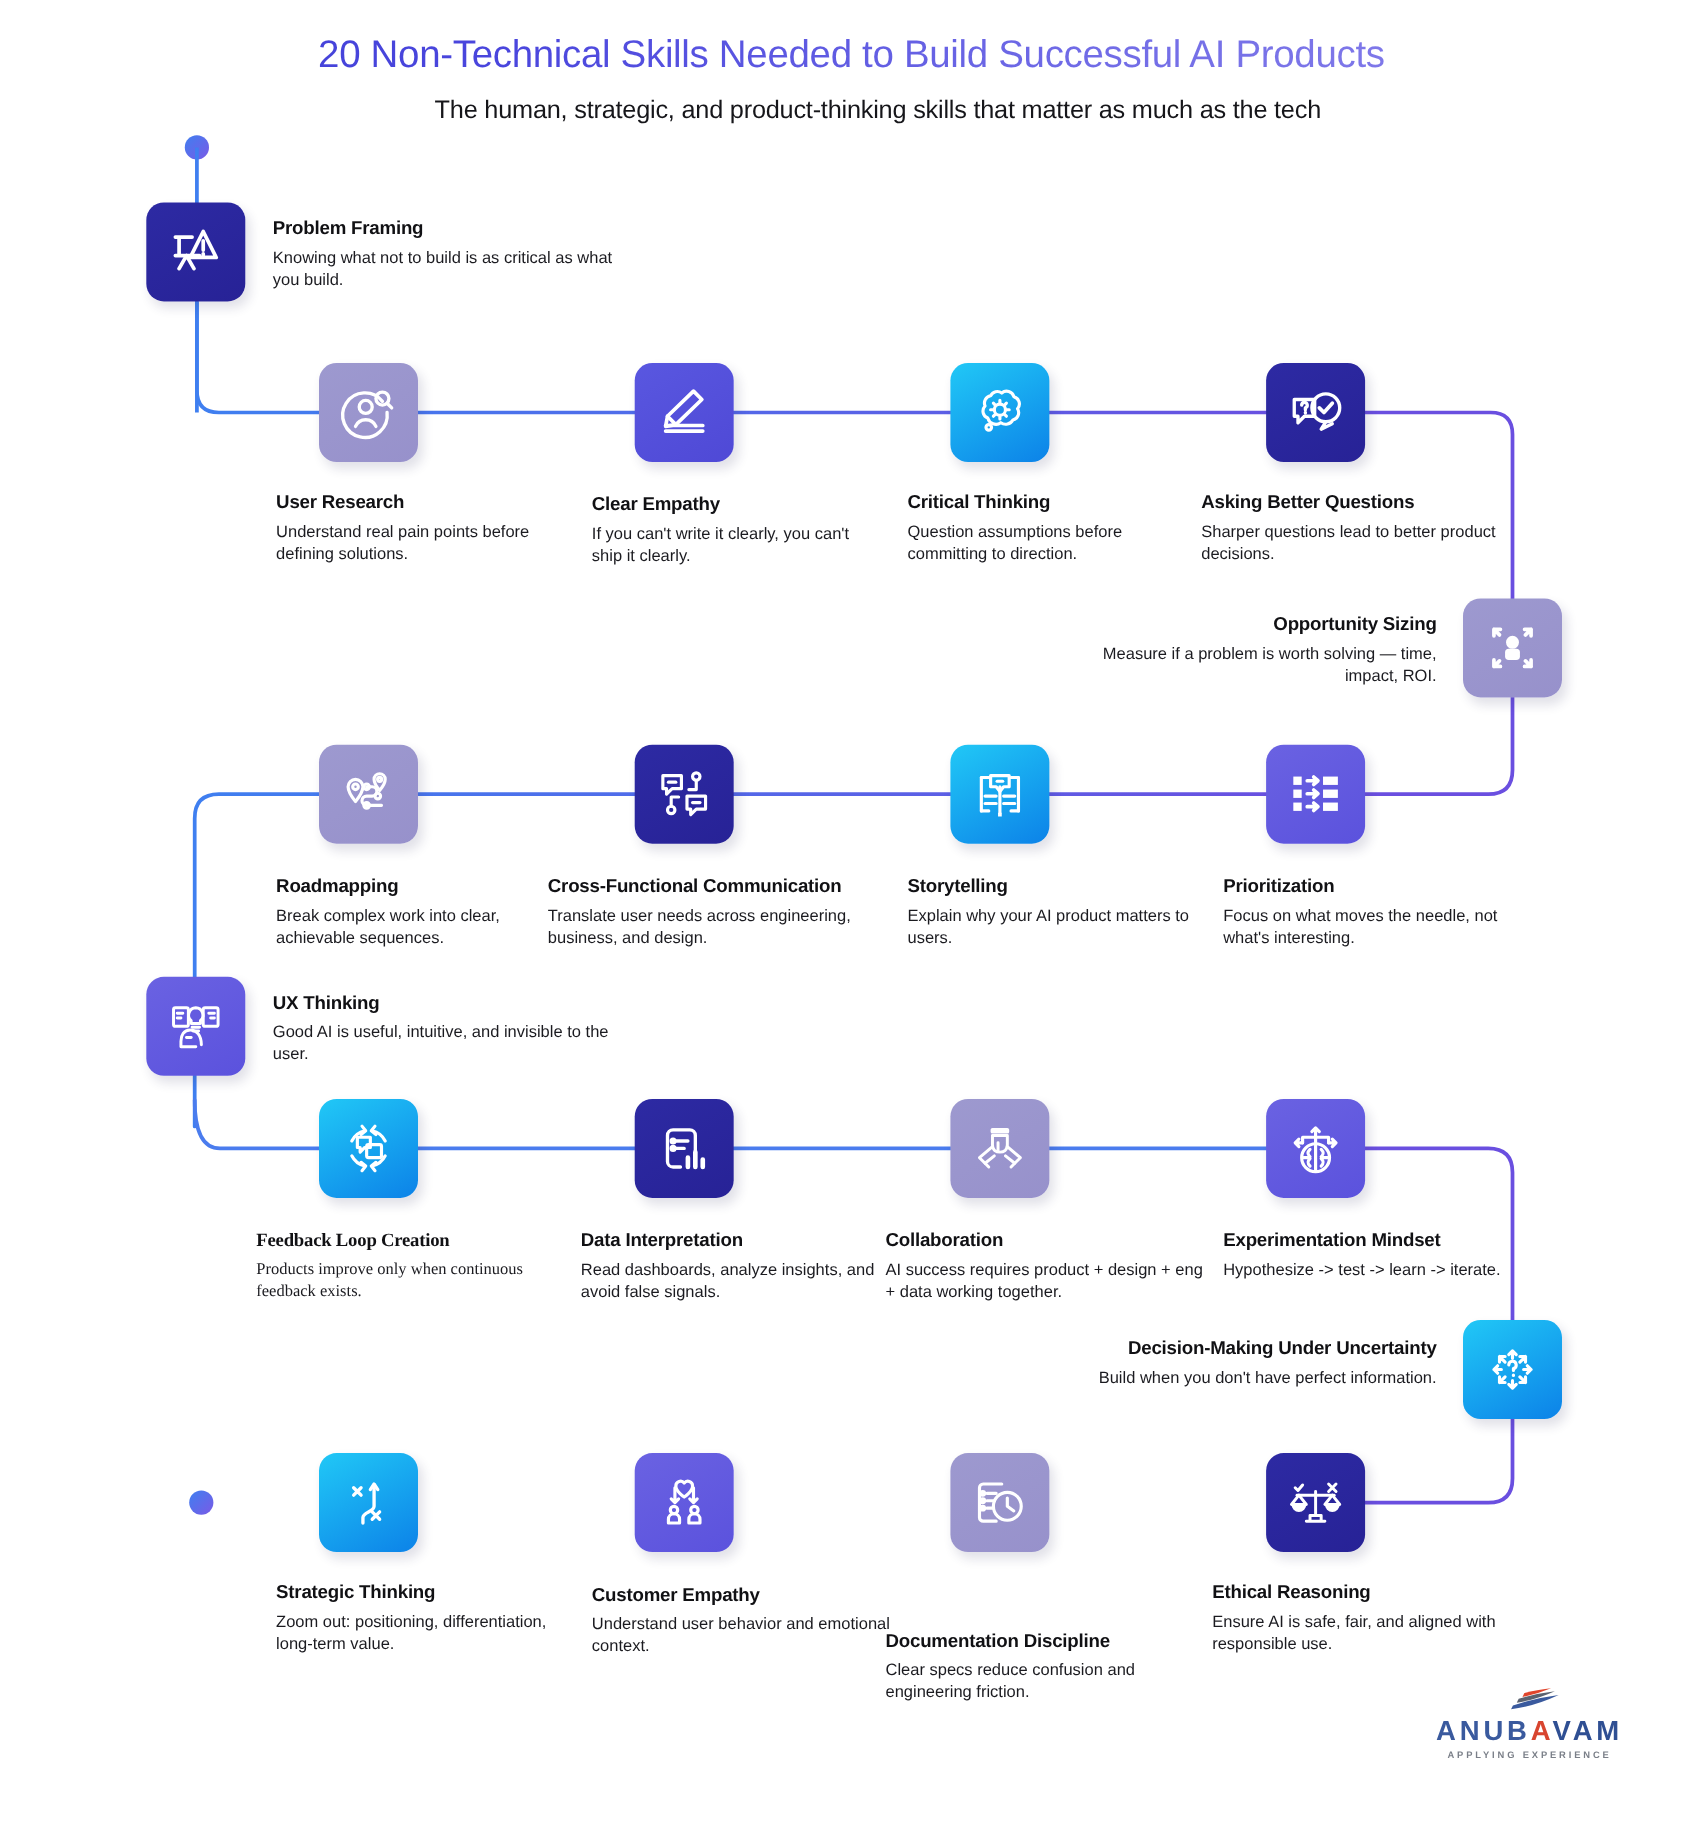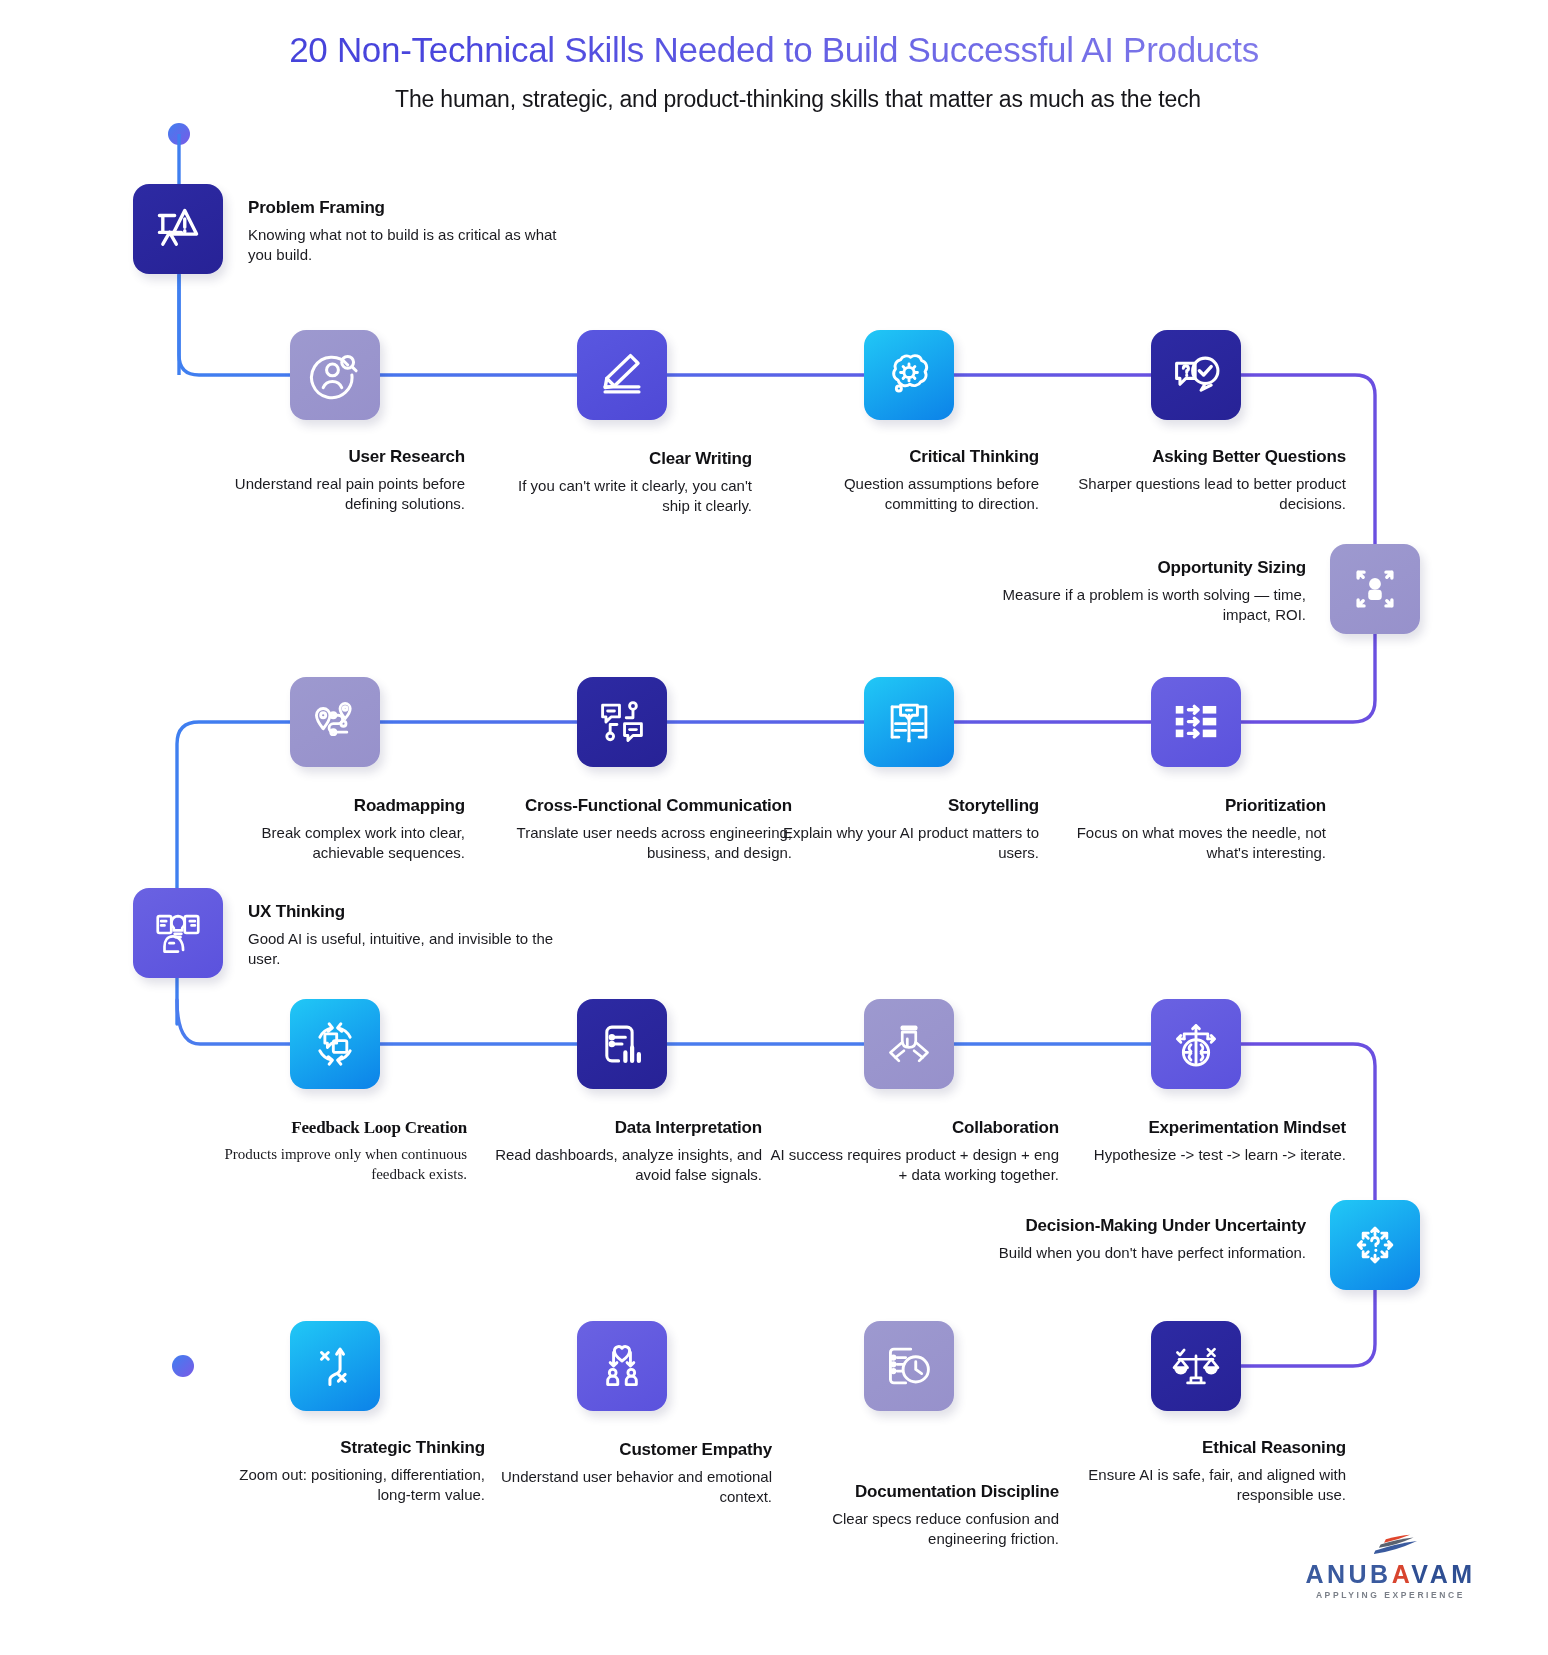--- a/index.html
+++ b/index.html
@@ -70,21 +70,21 @@
     color: #111114;
     letter-spacing: -0.2px;
     white-space: nowrap;
   }
   .card .dsc {
     margin-top: 7px;
     font-size: 15px;
     line-height: 1.32;
     color: #1b1b20;
   }
-  .card.below { text-align: right; }
+  .card.below { text-align: left; margin-left: 46px; }
   .card.below .ttl { margin-bottom: 2px; }
   .card.side-right { text-align: left; }
   .card.side-left  { text-align: right; }
 
   
   #logo { position: absolute; left: 1283px; top: 1534px; width: 215px; text-align: center; z-index: 6; }
   #logo .swoosh { height: 26px; position: relative; margin-bottom: 2px; }
   #logo .word { font-size: 25px; font-weight: bold; letter-spacing: 3.5px; line-height: 1; }
   #logo .word .b1 { color: #3a5a9e; }
   #logo .word .b2 { color: #2f4f93; }
@@ -165,21 +165,21 @@
   </div>
 
   <div class="tile c-indigo" style="left:577px; top:330px;">
     <svg viewBox="0 0 64 64" fill="none" stroke="#fff" stroke-width="4" stroke-linecap="round" stroke-linejoin="round">
       <path d="M14 36 42 9l9 9-28 27z"></path>
       <path d="M14 36l-2 11 11-2"></path>
       <path d="M12 46h40M12 52h40"></path>
     </svg>
   </div>
   <div class="card below" style="left:492px; top:449px; width:260px;">
-    <div class="ttl">Clear Writing</div>
+    <div class="ttl">Clear Empathy</div>
     <div class="dsc">If you can't write it clearly, you can't ship it clearly.</div>
   </div>
 
   <div class="tile c-cyan" style="left:864px; top:330px;">
     <svg viewBox="0 0 64 64" fill="none" stroke="#fff" stroke-width="3.4" stroke-linecap="round" stroke-linejoin="round">
       <path d="M22 14a8 8 0 0 1 12-3 8 8 0 0 1 13 4 8 8 0 0 1 4 13 8 8 0 0 1-5 12 9 9 0 0 1-13 3 9 9 0 0 1-14-5 8 8 0 0 1-3-13 8 8 0 0 1 6-11z"></path>
       <circle cx="32" cy="29" r="6"></circle>
       <path d="M32 19v3M32 36v3M22 29h3M39 29h3M25 22l2 2M37 34l2 2M39 22l-2 2M27 34l-2 2"></path>
       <circle cx="20" cy="48" r="3"></circle>
     </svg>

